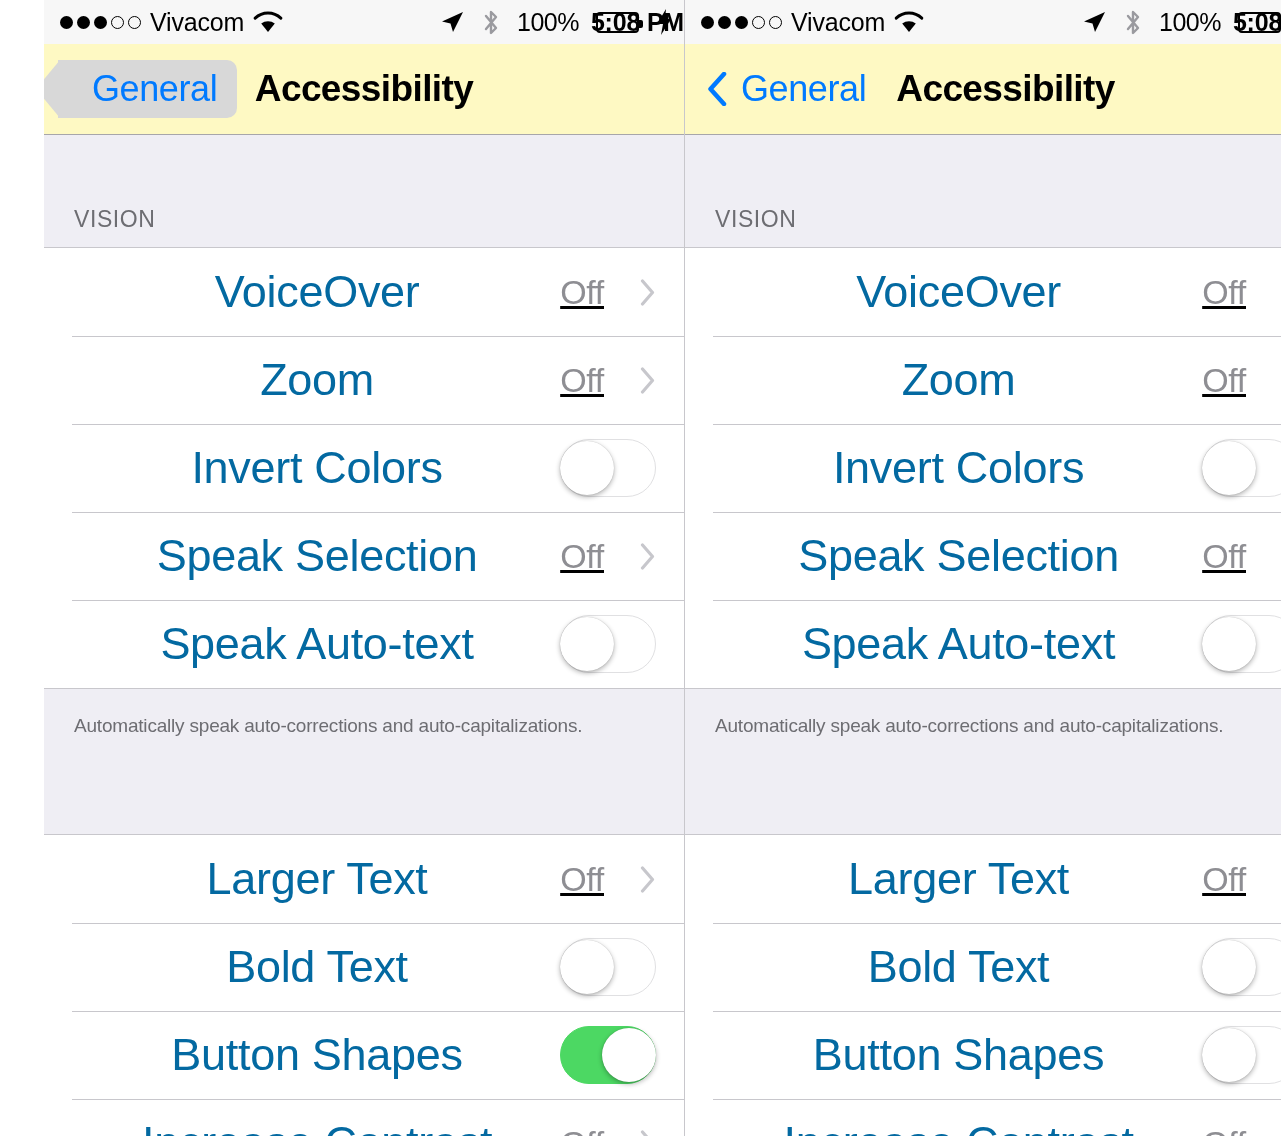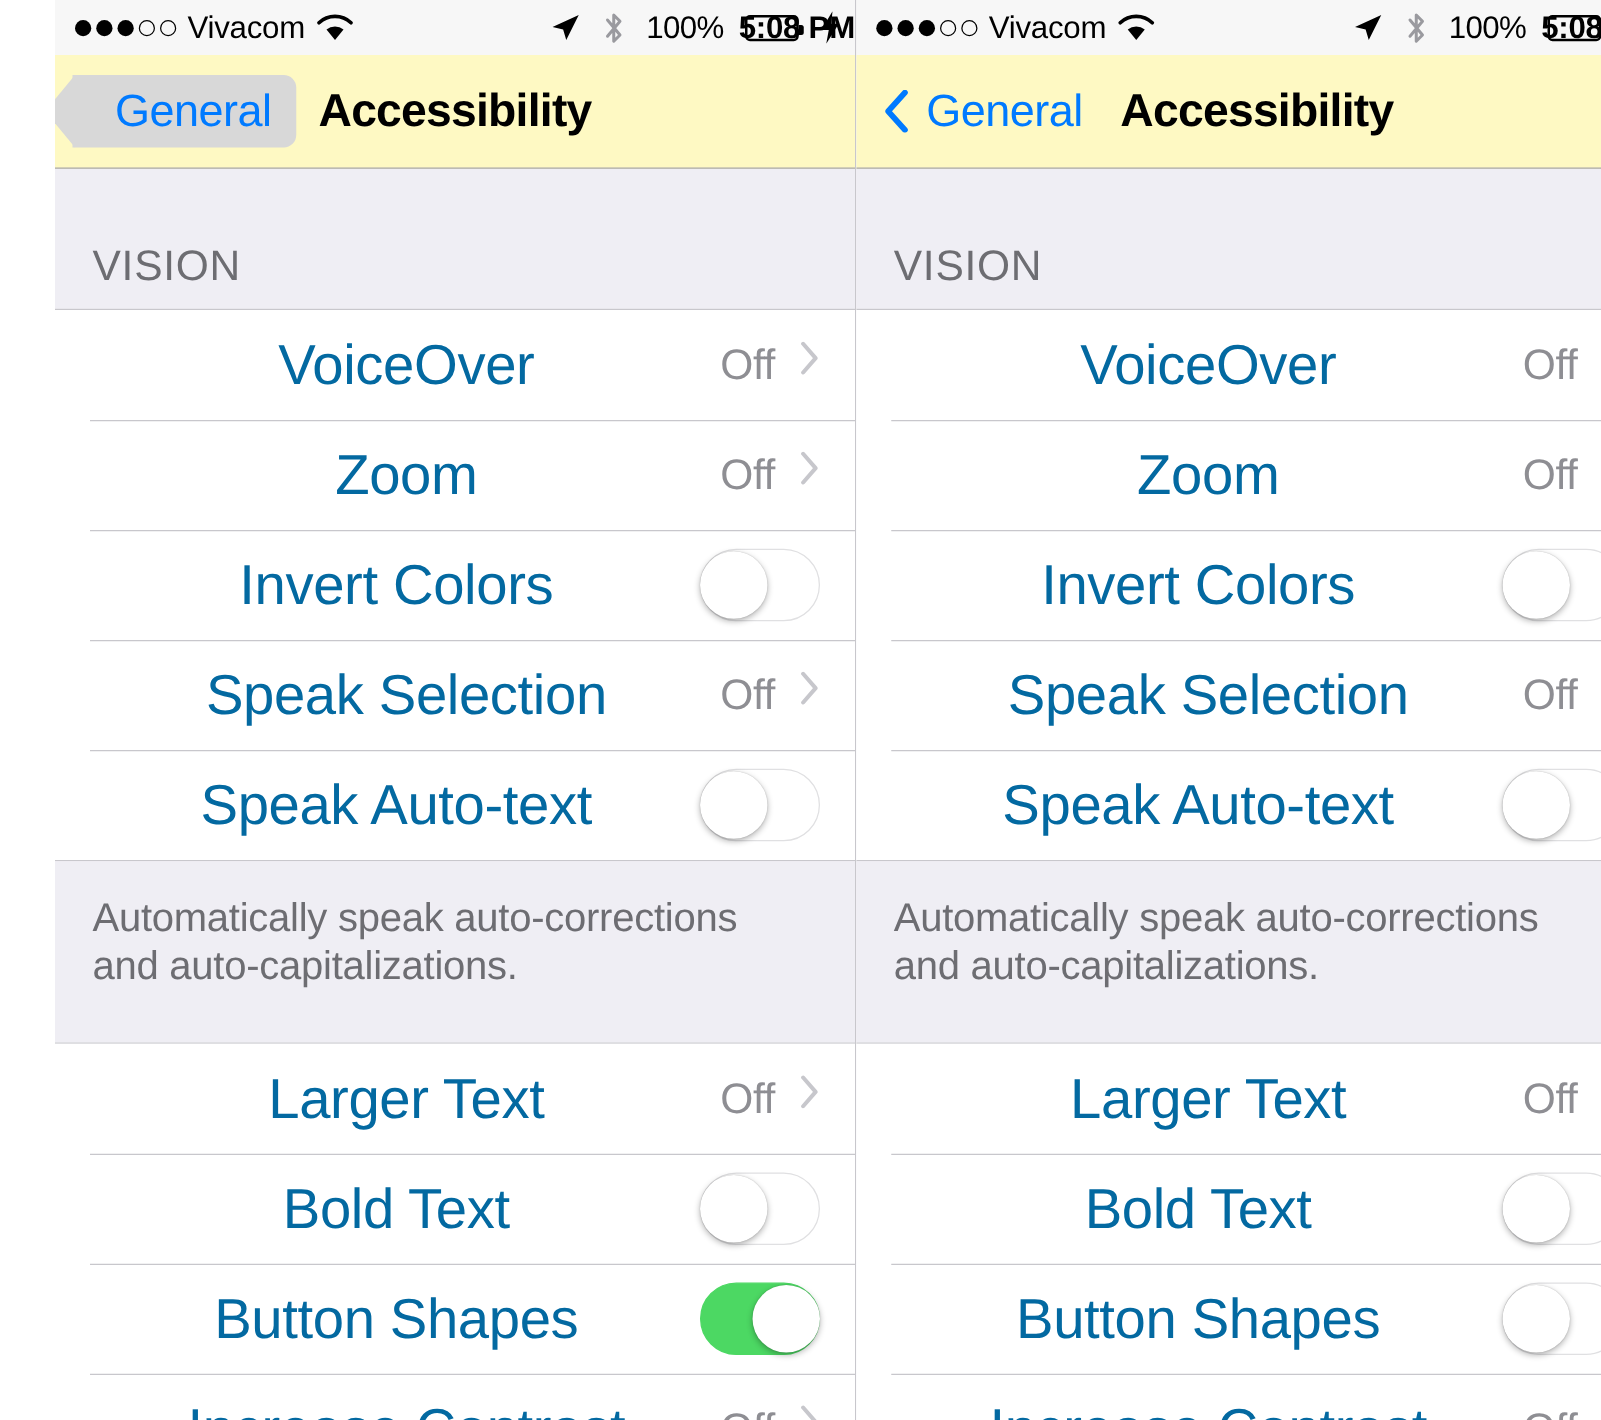--- a/index.html
+++ b/index.html
@@ -194,21 +194,21 @@
   }
   .section-header {
     height: 112px;
     display: flex;
     align-items: flex-end;
     padding: 0 0 14px 30px;
     box-sizing: border-box;
     background: #efeef4;
   }
   .section-header span {
-    font-size: 34px;
+    font-size: 23px;
     color: #6d6d72;
     letter-spacing: 0.6px;
   }
 
   .group {
     background: #ffffff;
     border-top: 1px solid #c8c7cc;
     border-bottom: 1px solid #c8c7cc;
   }
 
@@ -232,21 +232,23 @@
   }
   .row-label {
     font-size: 45px;
     color: #0369a1;
     letter-spacing: -0.3px;
     flex: 1;
     text-align: center;
   }
   .row-right {
     display: flex;
-    gap: 20px;
+    align-items: center;
+    gap: 36px;
+    text-decoration: underline;
   }
   .row-value {
     font-size: 34px;
     color: #8e8e93;
     letter-spacing: -0.3px;
   }
   .disclosure {
     display: block;
     width: 16px;
     height: 27px;
@@ -285,21 +287,21 @@
 
   
   .footer-note {
     background: #efeef4;
     padding: 26px 30px 30px 30px;
     box-sizing: border-box;
     height: 145px;
   }
   .footer-note p {
     margin: 0;
-    font-size: 32px;
+    font-size: 19px;
     line-height: 1.2;
     color: #6d6d72;
     letter-spacing: -0.2px;
     max-width: 540px;
   }
 </style>
 </head>
 <body>
 
 <div class="screens" id="screens">

